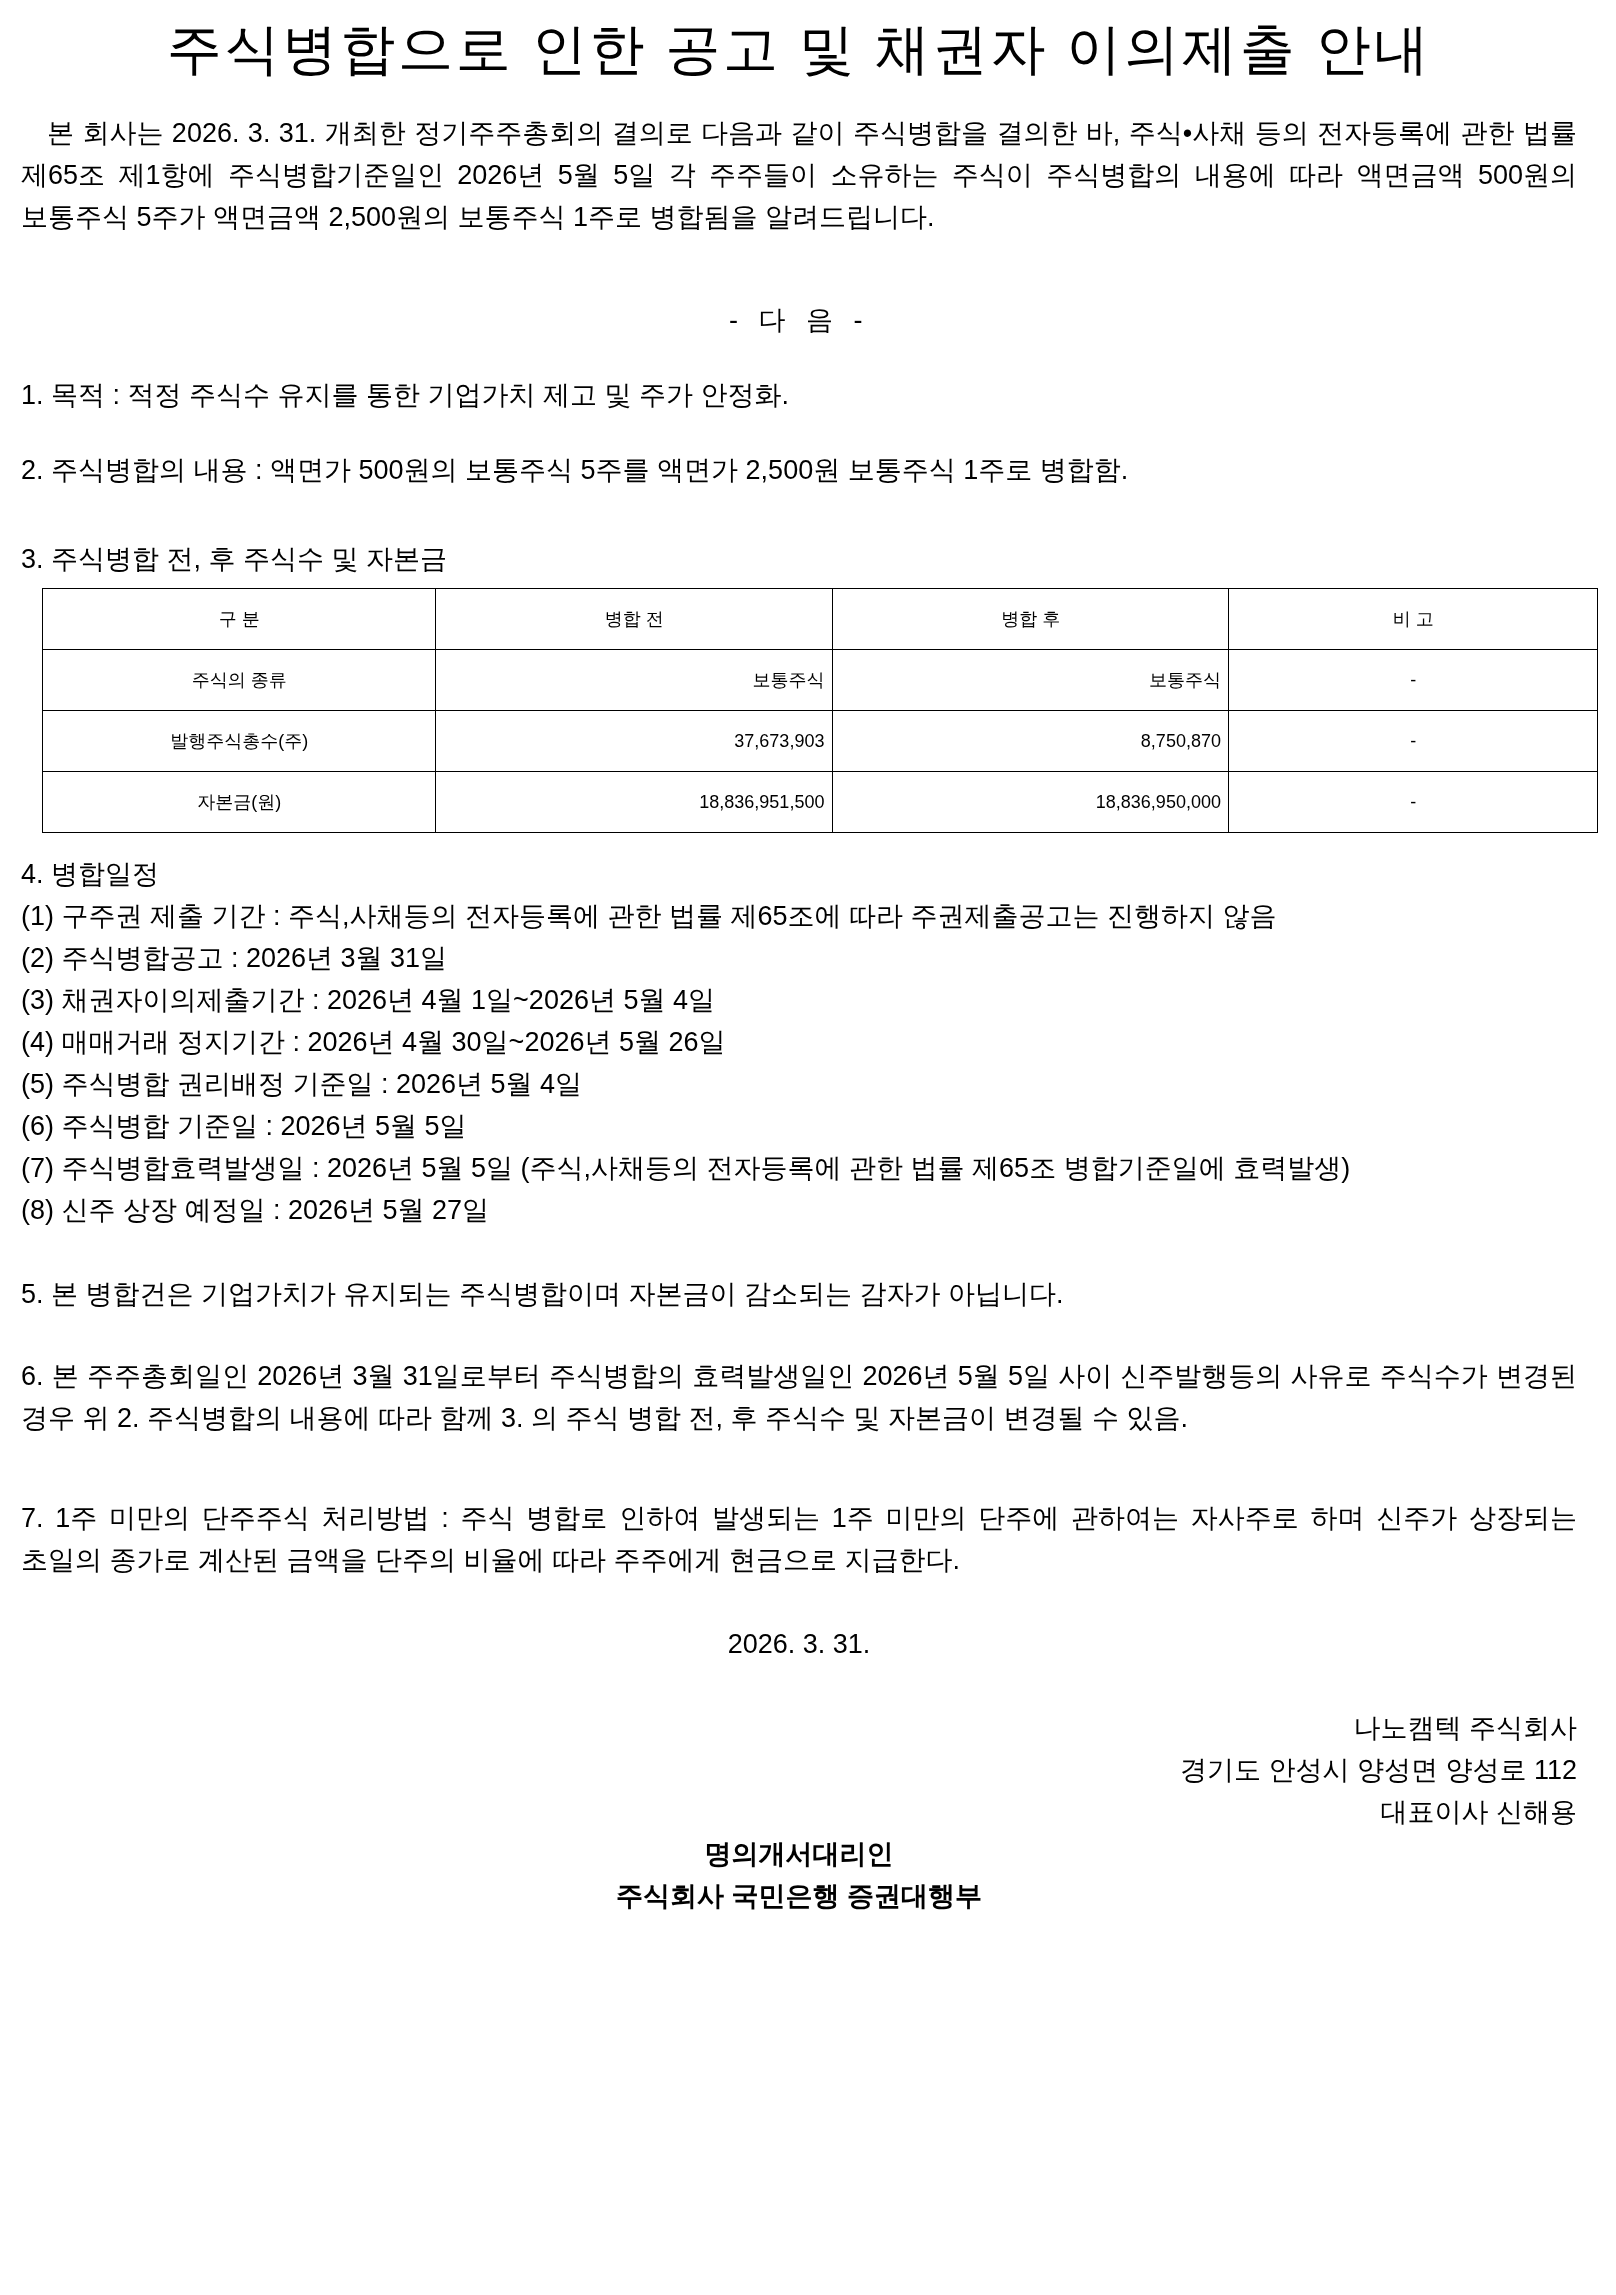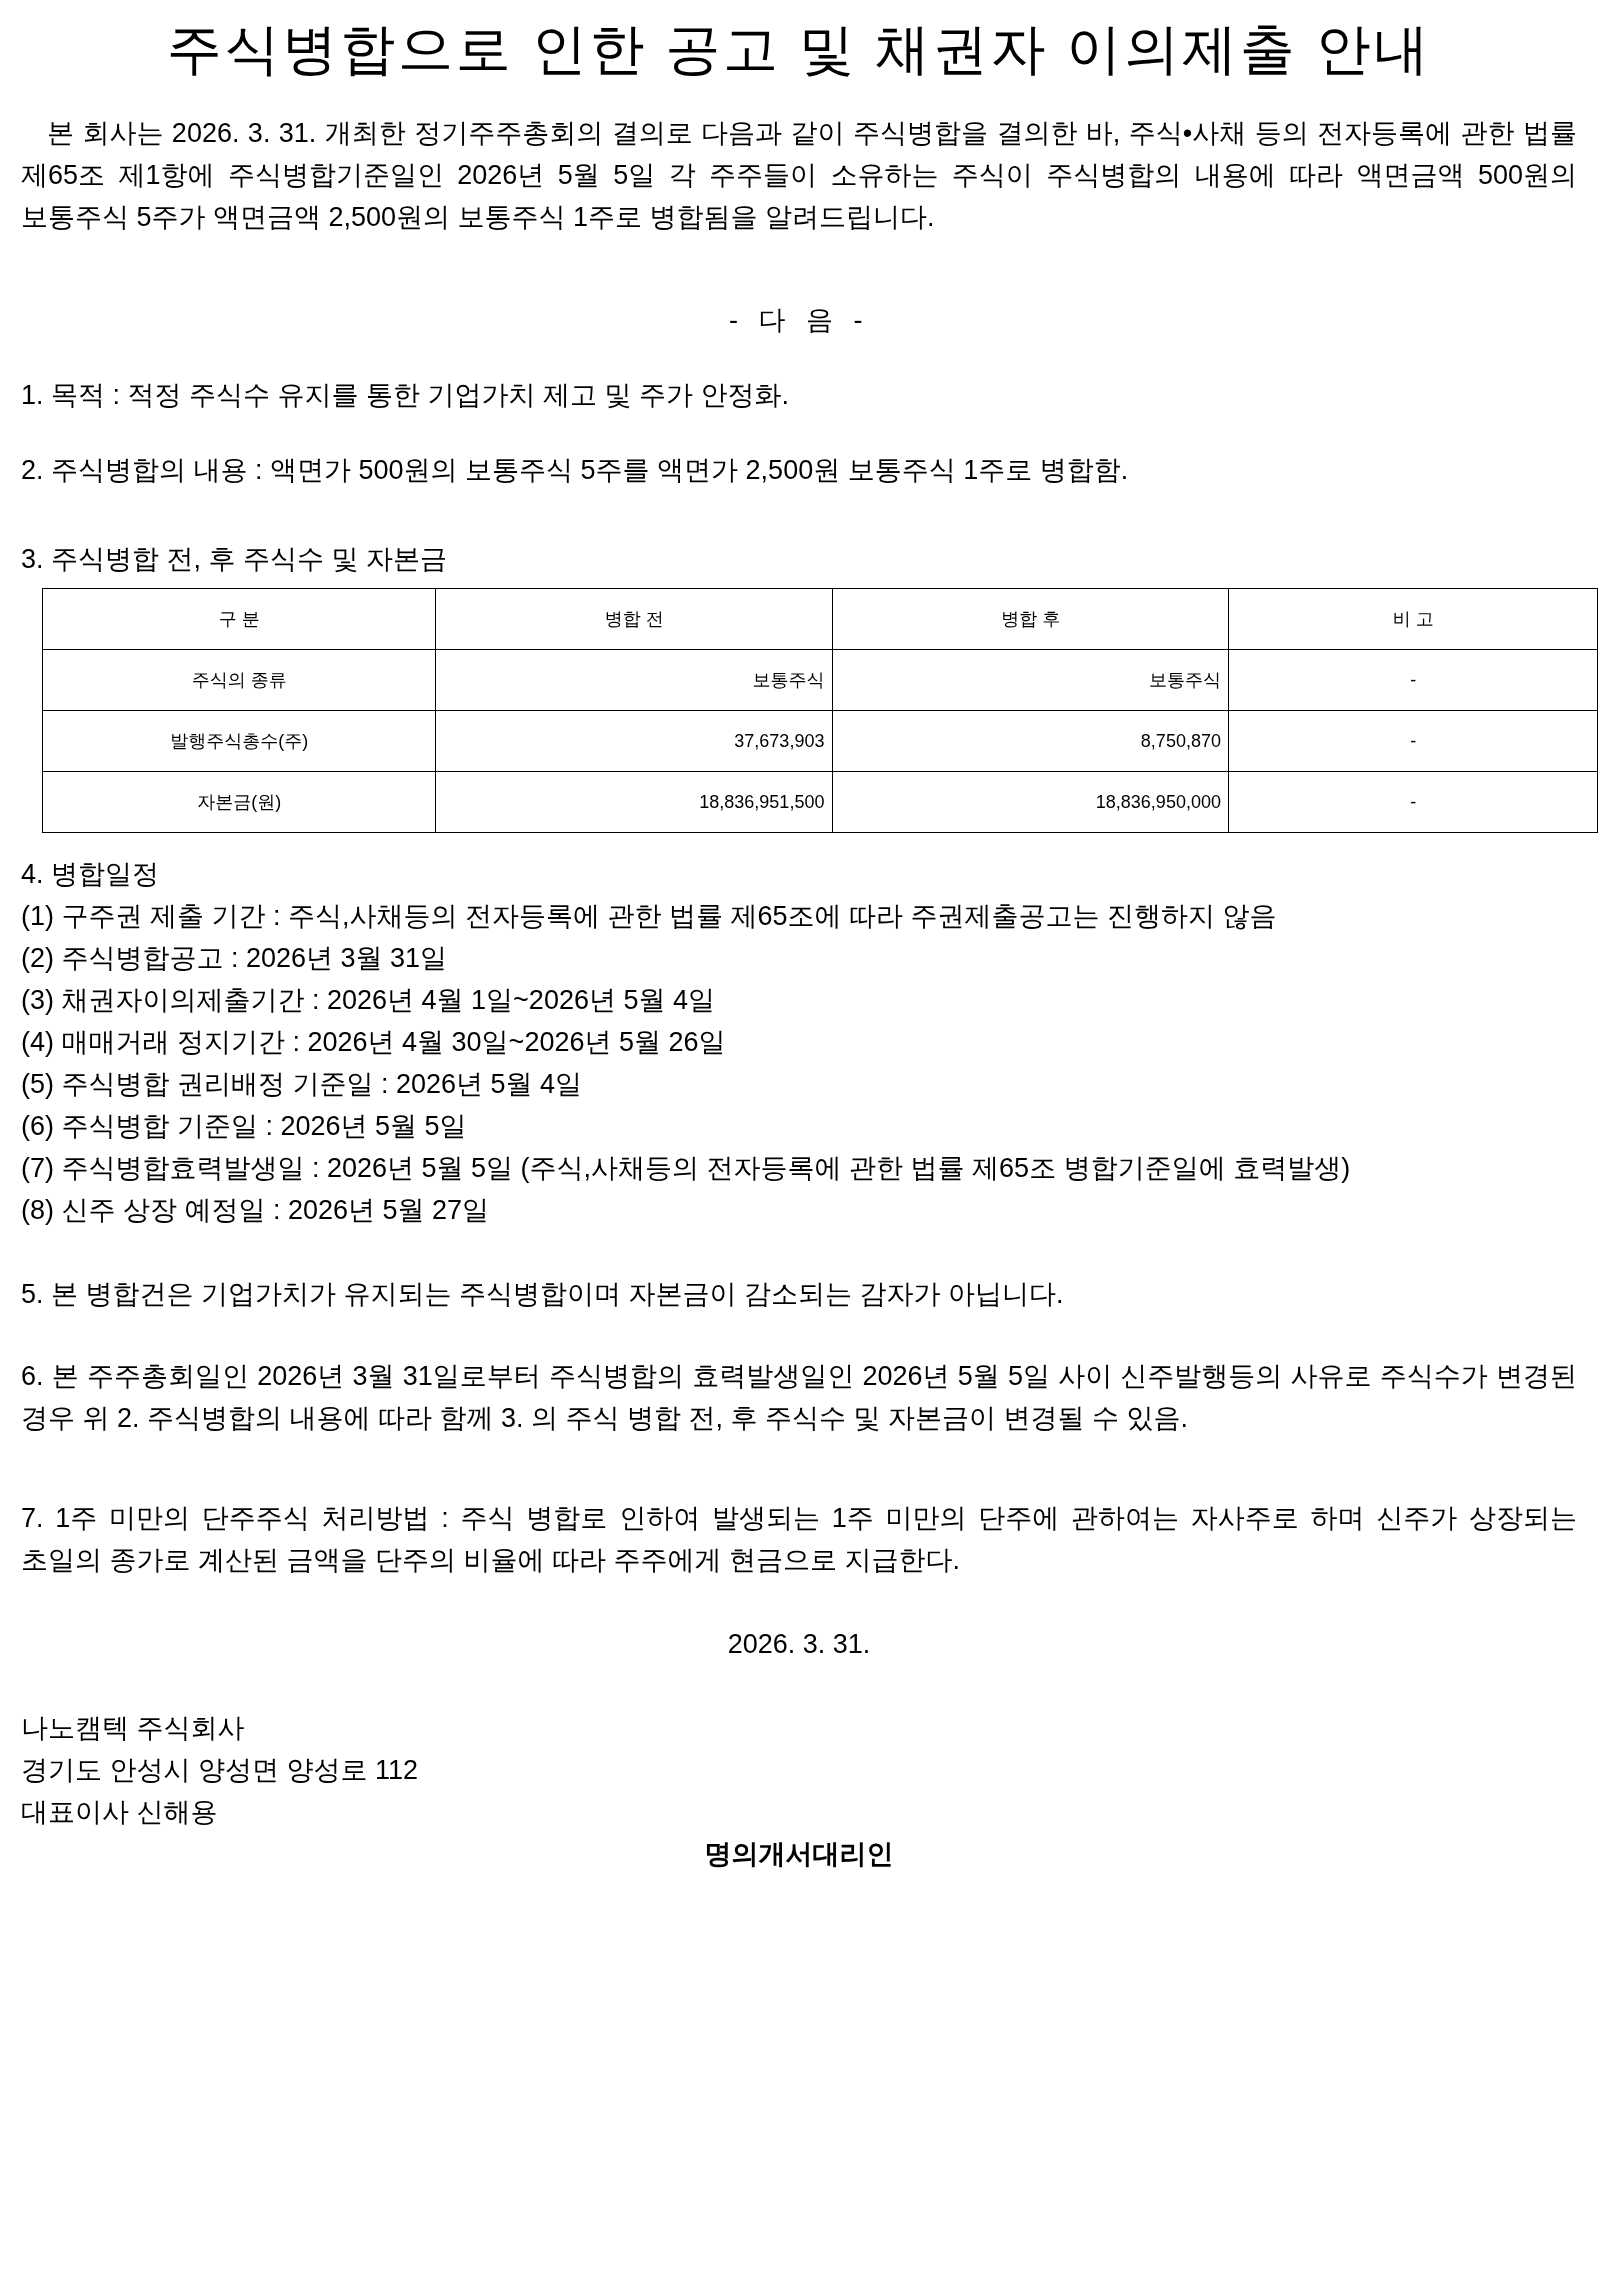--- a/index.html
+++ b/index.html
@@ -31,21 +31,21 @@
   table.capital th{text-align:center;}
   td.cell-c{text-align:center;}
   td.cell-r{text-align:right;}
   .s4h{margin-top:20px;}
   .schedule p{margin:0;}
   .s5{margin-top:42px;}
   .s6{margin-top:40px;}
   .s7{margin-top:58px;}
   .date{margin-top:42px;text-align:center;}
   .company{margin-top:42px;}
-  .company p{text-align:left;}
+  .company p{text-align:right;}
   .agent{font-weight:bold;}
   .agent p{text-align:center;}
 </style>
 </head>
 <body>
 
 <div class="page">
 
   <h1 class="title">주식병합으로 인한 공고 및 채권자 이의제출 안내</h1>
 
@@ -118,16 +118,17 @@
   <p class="date">2026. 3. 31.</p>
 
   <div class="company">
     <p>나노캠텍 주식회사</p>
     <p>경기도 안성시 양성면 양성로 112</p>
     <p>대표이사 신해용</p>
   </div>
 
   <div class="agent">
     <p>명의개서대리인</p>
+    <p>주식회사 국민은행 증권대행부</p>
   </div>
 
 </div>
 
 
 </body></html>

